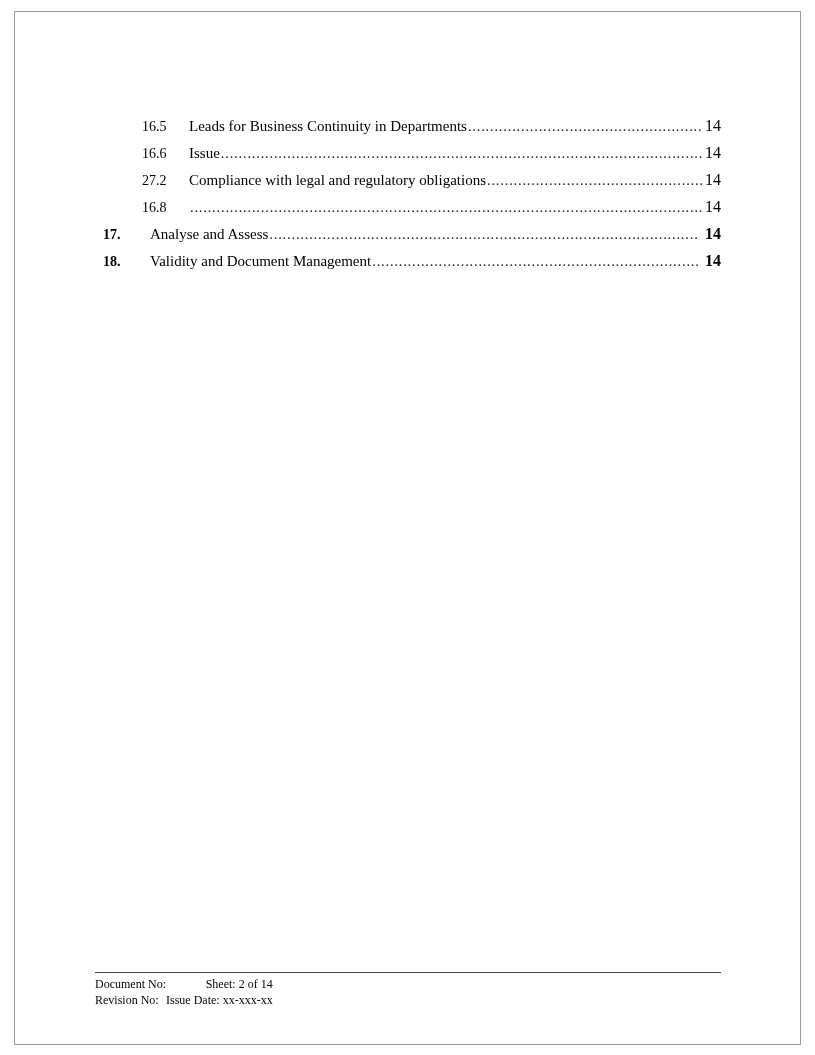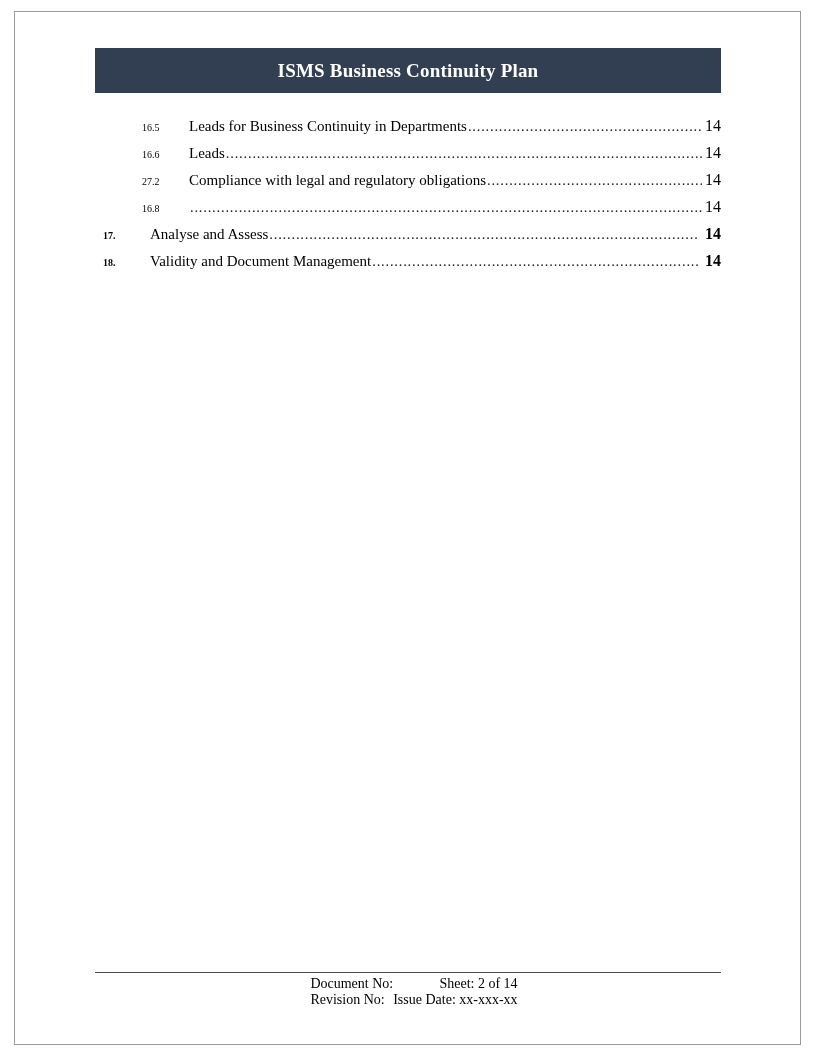--- a/index.html
+++ b/index.html
@@ -77,21 +77,21 @@
   }
 
   .toc-row.level-1 .toc-num {
     width: 47px;
     margin-left: 8px;
     font-weight: bold;
   }
 
   .toc-num {
     flex: 0 0 auto;
-    font-size: 10px;
+    font-size: 14px;
   }
 
   .toc-title {
     flex: 0 0 auto;
     font-size: 15px;
   }
 
   .toc-row.level-1 .toc-title {
     font-weight: normal;
   }
@@ -135,25 +135,24 @@
   }
 
   .footer-rule {
     width: 100%;
     height: 0;
     border-top: 1px solid #4a4a4a;
   }
 
   .footer-grid {
     display: flex;
-    justify-content: center;
+    justify-content: flex-start;
     padding-top: 3px;
-    font-size: 14px;
+    font-size: 12px;
     line-height: 16px;
-    margin-left: 12px;
   }
 
   .footer-col-left {
     text-align: left;
   }
 
   .footer-col-right {
     text-align: right;
   }
 
@@ -161,36 +160,33 @@
     white-space: nowrap;
   }
 </style>
 </head>
 <body>
 
 <div class="page">
 
   <div class="page-border"></div>
 
-  <div class="doc-header">
-    <span class="doc-header-title">ISMS Business Continuity Plan</span>
-  </div>
 
   <div class="toc">
 
     <div class="toc-row level-2">
       <span class="toc-num">16.5</span>
       <span class="toc-title">Leads for Business Continuity in Departments</span>
       <span class="toc-leader"></span>
       <span class="toc-page">14</span>
     </div>
 
     <div class="toc-row level-2">
       <span class="toc-num">16.6</span>
-      <span class="toc-title">Leads</span>
+      <span class="toc-title">Issue</span>
       <span class="toc-leader"></span>
       <span class="toc-page">14</span>
     </div>
 
     <div class="toc-row level-2">
       <span class="toc-num">27.2</span>
       <span class="toc-title">Compliance with legal and regulatory obligations</span>
       <span class="toc-leader"></span>
       <span class="toc-page">14</span>
     </div>

